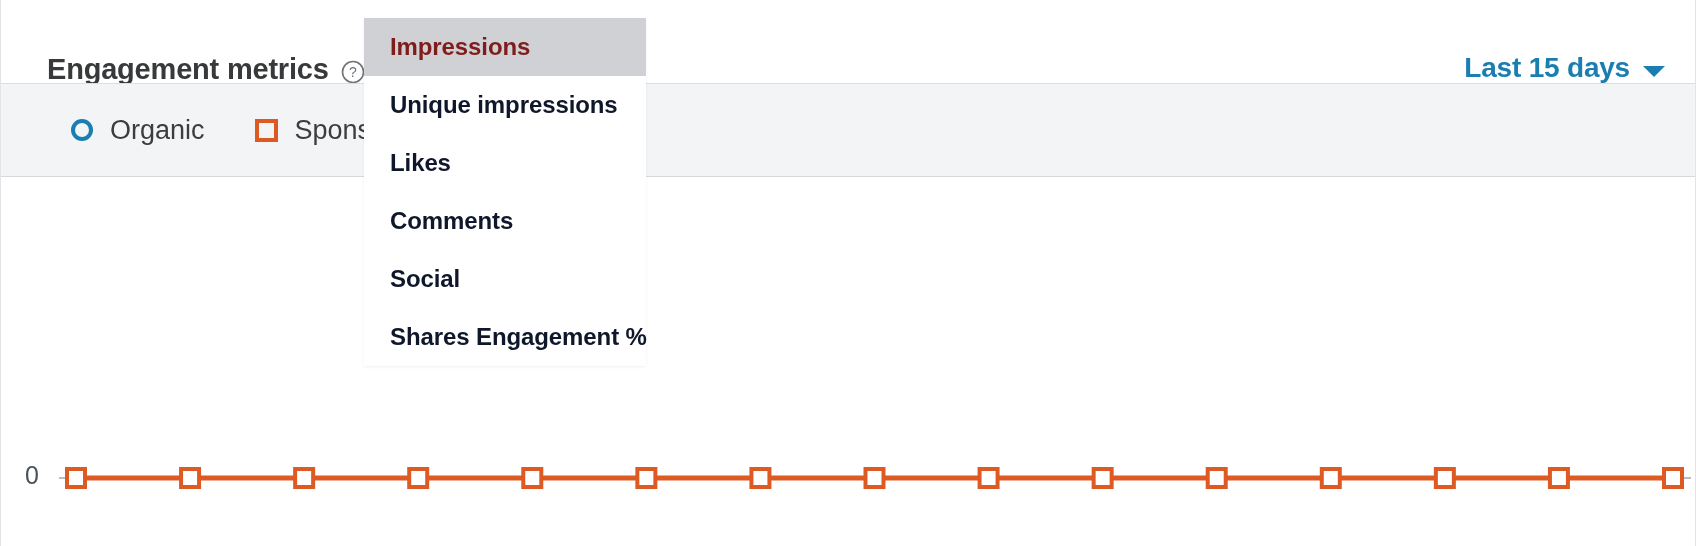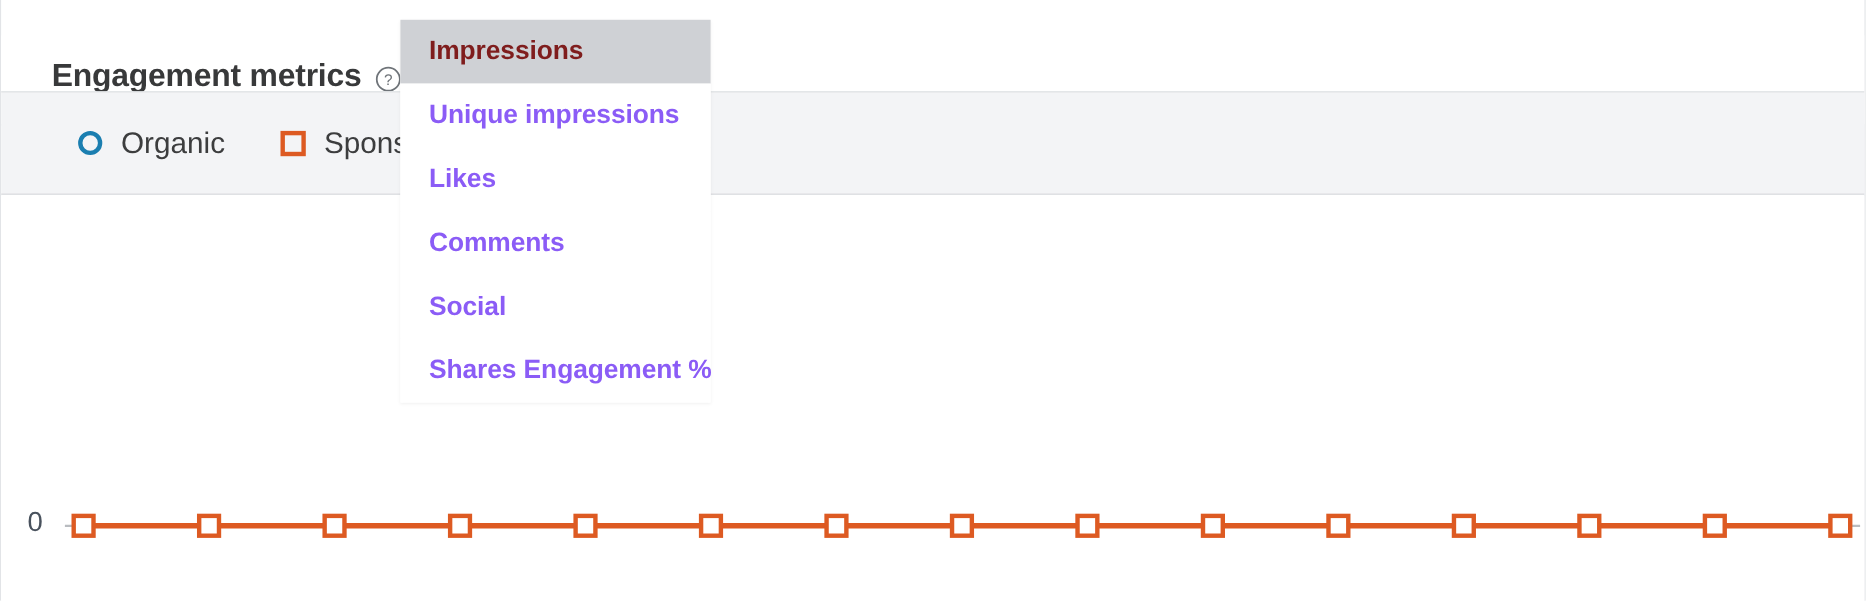--- a/index.html
+++ b/index.html
@@ -166,21 +166,21 @@
     box-shadow: 0 1px 3px rgba(0,0,0,0.06);
   }
   .dropdown-item {
     height: 58px;
     display: flex;
     align-items: center;
     padding-left: 26px;
     box-sizing: border-box;
     font-size: 24px;
     font-weight: bold;
-    color: #8b5cf6;
+    color: #0f172a;
     letter-spacing: -0.1px;
     white-space: nowrap;
     cursor: pointer;
     background: #ffffff;
   }
   .dropdown-item.selected {
     background: #cfd1d5;
     color: #7f1d1d;
   }
 </style>
@@ -194,20 +194,24 @@
     <div id="header-title-wrap">
       <span id="page-title">Engagement metrics</span>
       <span class="help-icon">
         <svg width="24" height="24" viewBox="0 0 24 24">
           <circle cx="12" cy="12" r="10.5" fill="none" stroke="#6f7479" stroke-width="1.6"></circle>
           <text x="12" y="17" text-anchor="middle" font-size="14" font-family="Liberation Sans, sans-serif" fill="#6f7479">?</text>
         </svg>
       </span>
     </div>
 
+    <div id="date-range">
+      <span id="date-range-label">Last 15 days</span>
+      <span class="caret-down"></span>
+    </div>
 
   </div>
 
   <div id="legend-bar">
 
     <div class="legend-item">
       <span class="legend-marker-circle"></span>
       <span class="legend-label">Organic</span>
     </div>
 

